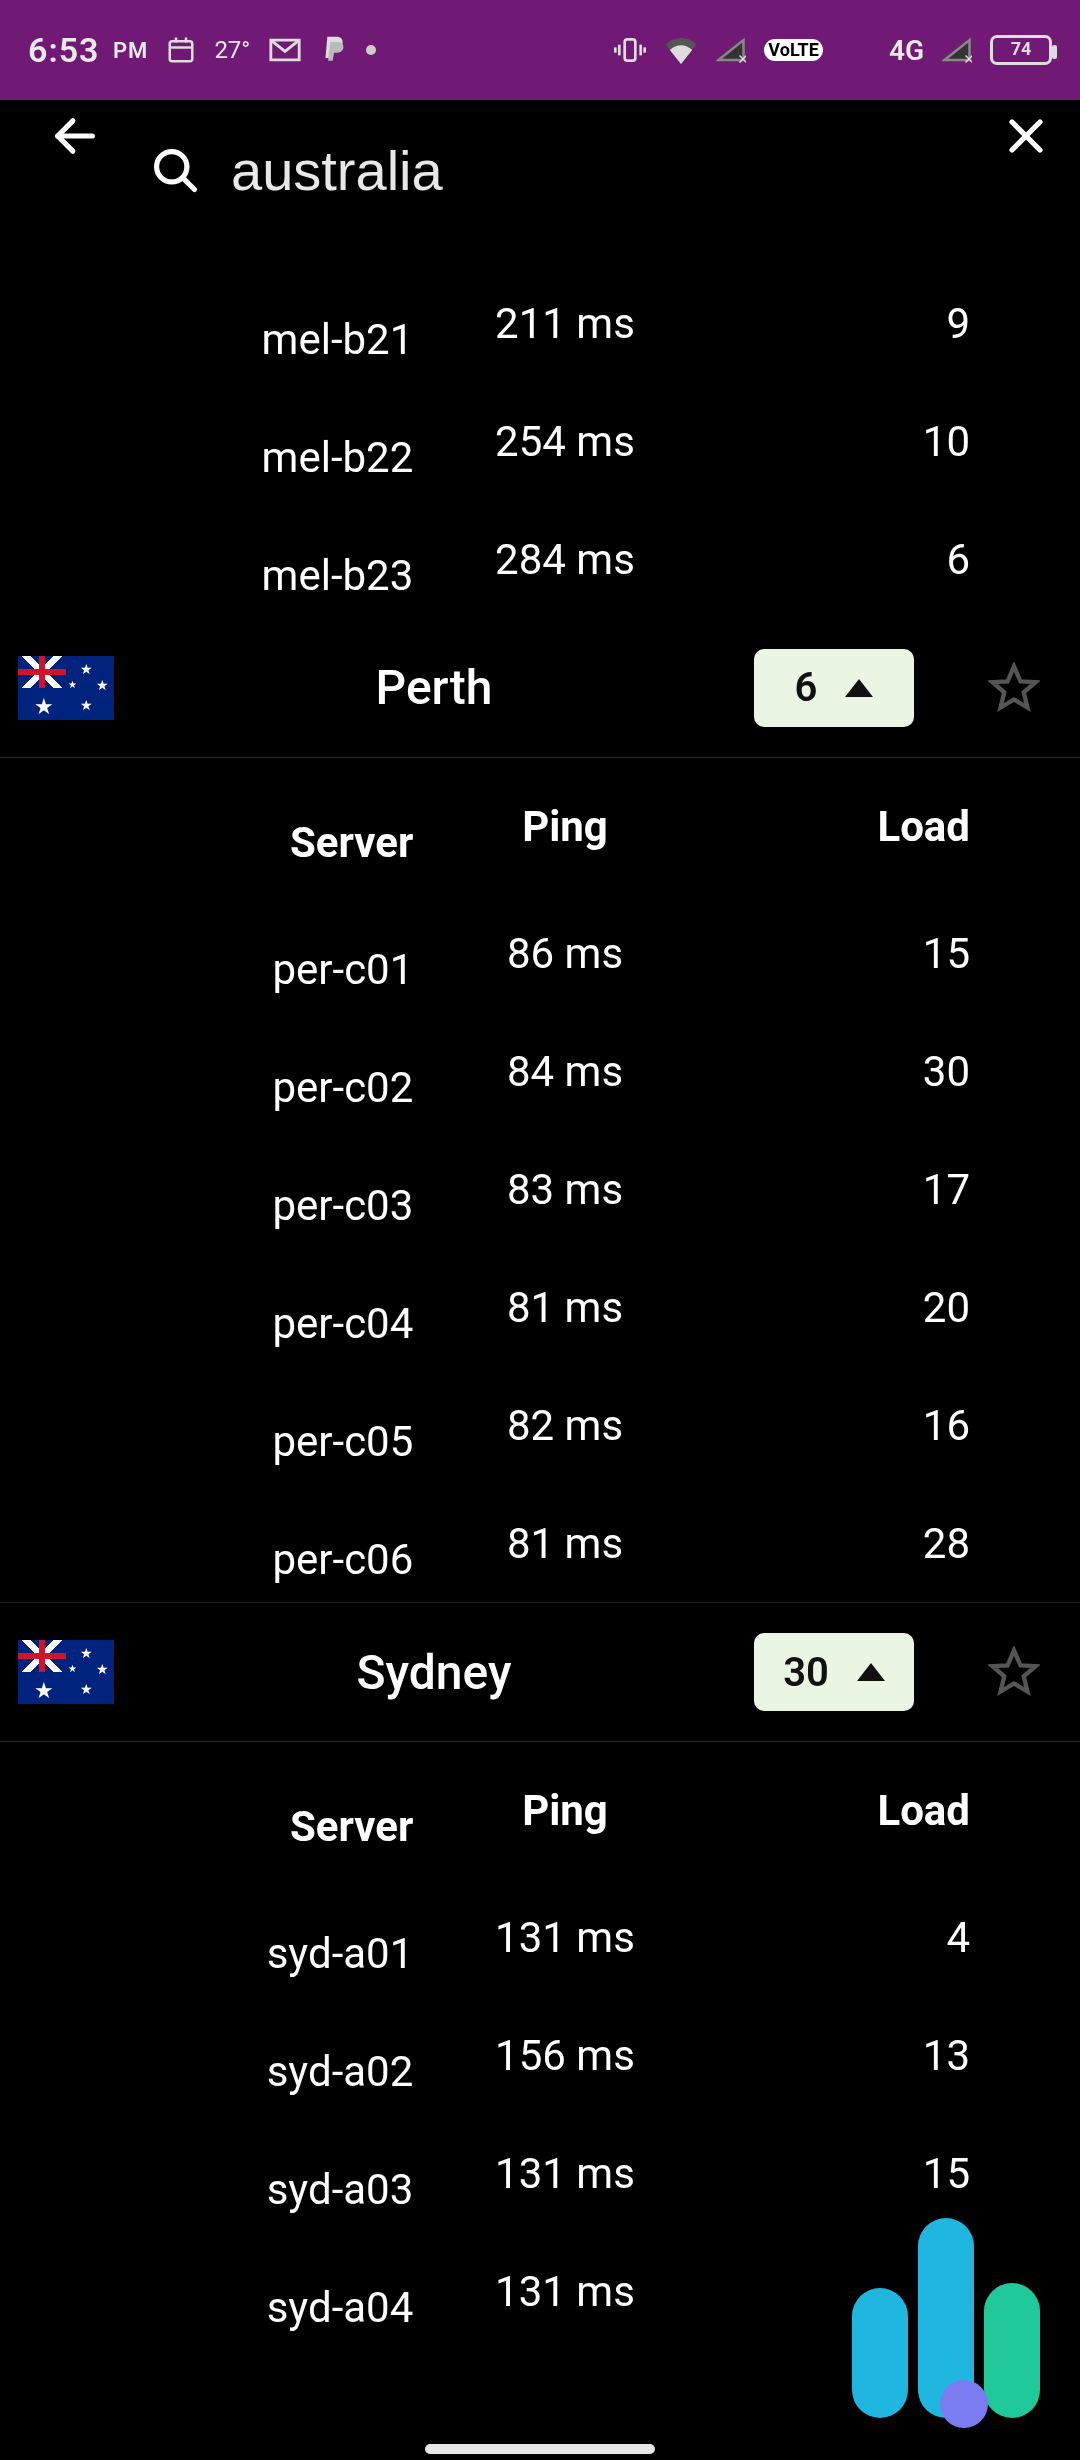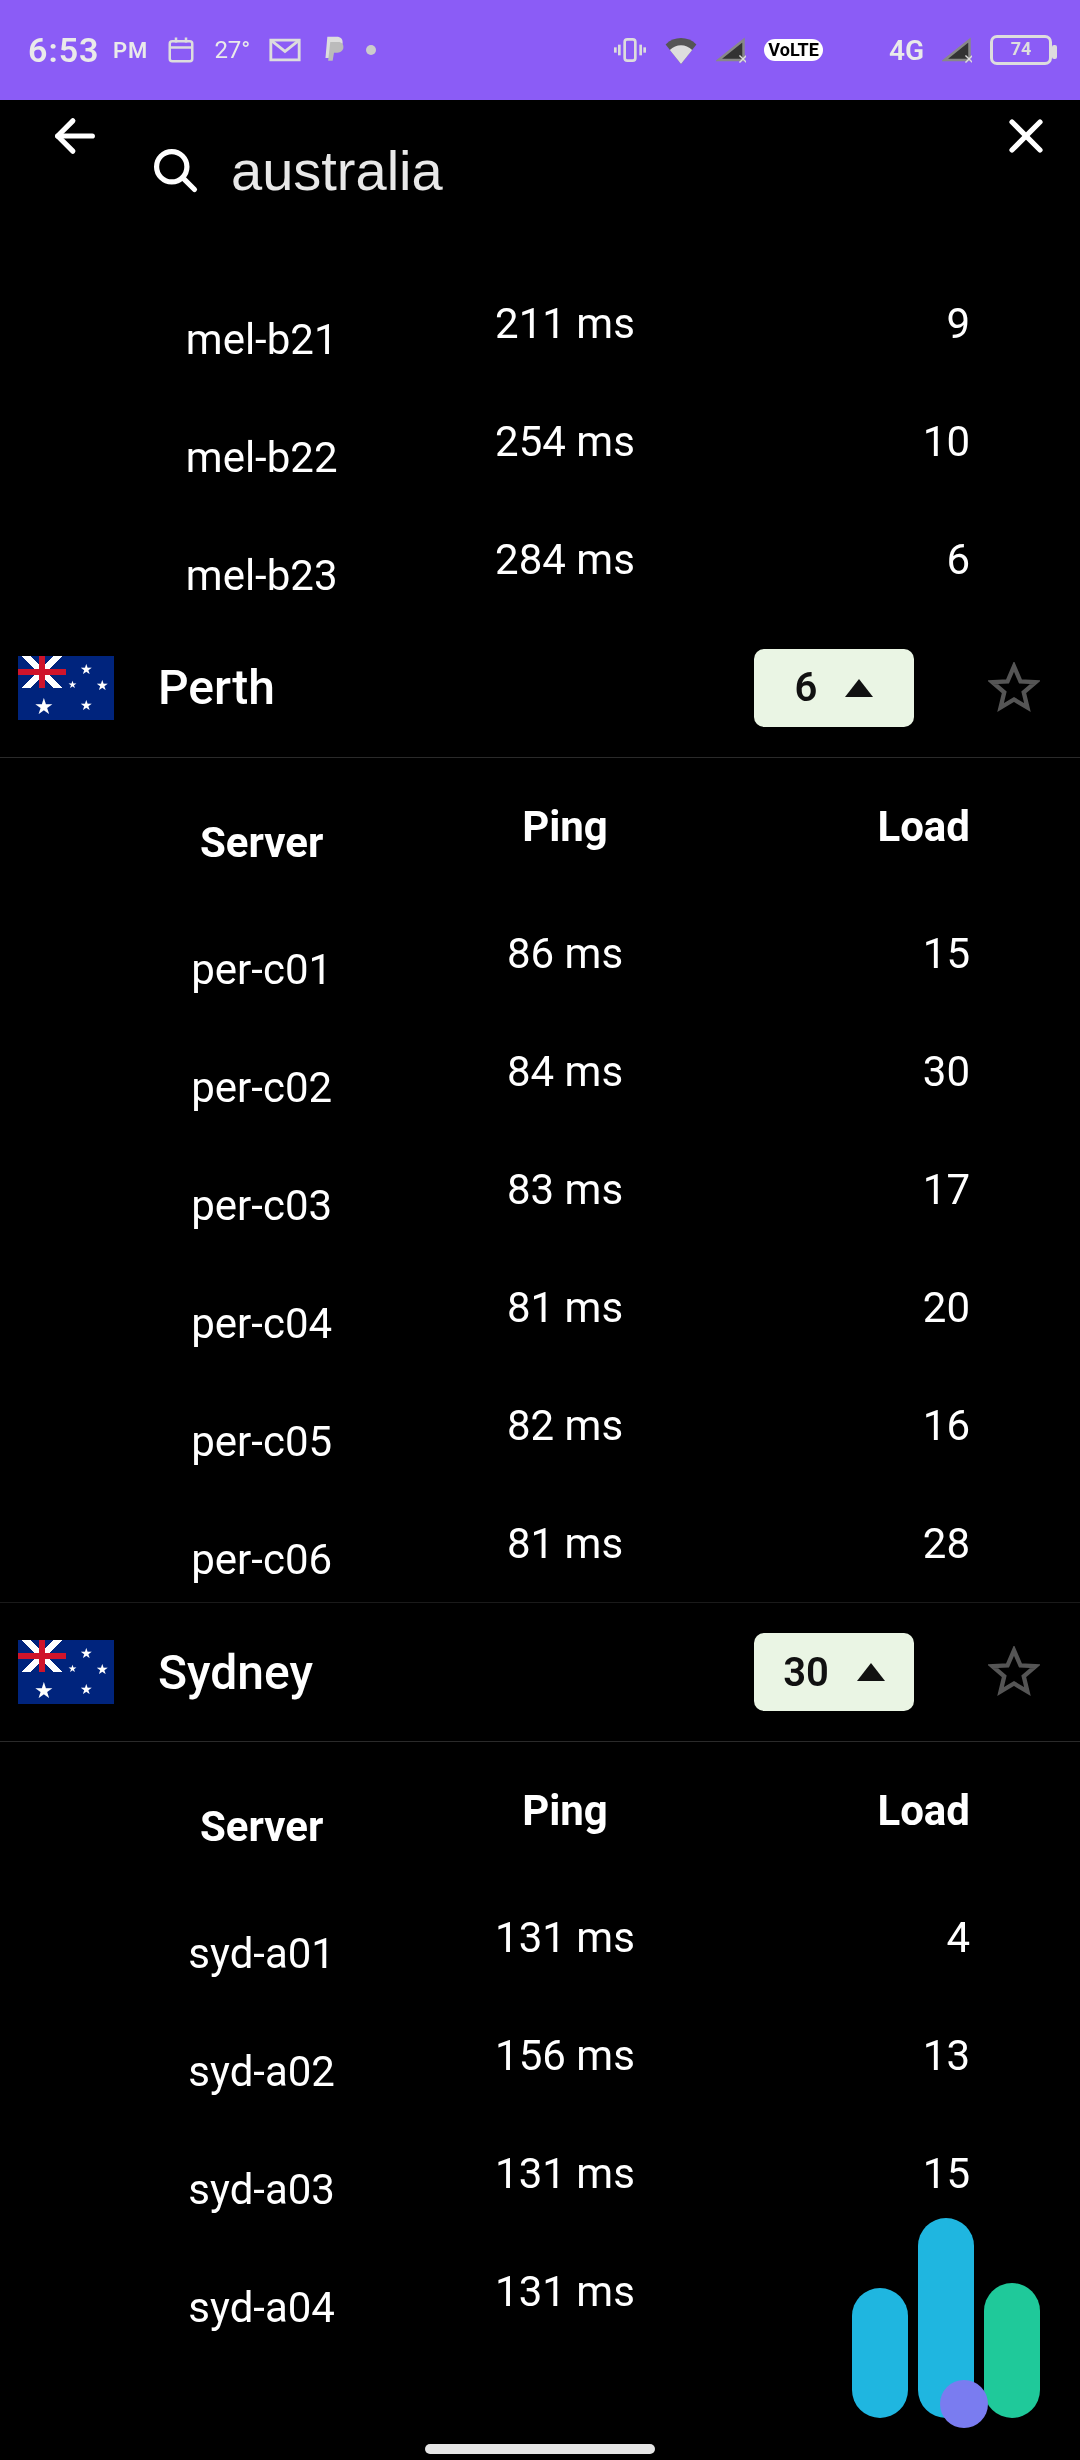--- a/index.html
+++ b/index.html
@@ -8,21 +8,21 @@
     height: 2460px;
     background: #000;
     color: #fff;
     font-family: -apple-system, Roboto, "Helvetica Neue", Arial, sans-serif;
     overflow: hidden;
   }
 
   
   .status-bar {
     height: 100px;
-    background: #8b5cf6;
+    background: #701a75;
     display: flex;
     align-items: center;
     justify-content: space-between;
     padding: 0 28px;
     font-size: 34px;
     color: #eaeaea;
   }
   .status-left, .status-right { display: flex; align-items: center; gap: 18px; }
   .status-left .clock { font-weight: 600; letter-spacing: 1px; }
   .status-left .ampm  { font-size: 22px; margin-left: 4px; font-weight: 600; vertical-align: 4px; }
@@ -76,21 +76,21 @@
 
   
   .server-row, .header-row {
     display: grid;
     grid-template-columns: 1fr 1fr 1fr;
     align-items: center;
     height: 118px;
     padding: 0 60px 0 110px;
   }
   .header-row { font-weight: 700; height: 136px; }
-  .col-server { text-align: center; margin-top: 32px; }
+  .col-server { text-align: right; margin-top: 32px; }
   .col-ping   { text-align: center; }
   .col-load   { text-align: right; padding-right: 50px; }
 
   
   .city-row {
     height: 140px;
     border-top: 1px solid #1a1a1a;
     border-bottom: 1px solid #2a2a2a;
     display: flex;
     align-items: center;
@@ -110,21 +110,21 @@
       linear-gradient(-45deg, transparent 44%, #fff 44%, #fff 56%, transparent 56%),
       #00247d;
   }
   .flag-au .star { position: absolute; color: #fff; font-size: 14px; line-height: 1; }
   .flag-au .s1 { left: 16px; top: 40px; font-size: 22px; }
   .flag-au .s2 { left: 62px; top: 6px; }
   .flag-au .s3 { left: 78px; top: 22px; }
   .flag-au .s4 { left: 62px; top: 42px; }
   .flag-au .s5 { left: 50px; top: 24px; font-size: 10px; }
 
-  .city-name { flex: 1; font-weight: 500; }
+  .city-name { flex: 1; font-weight: 500; text-align: center; }
   .count-badge {
     background: #eaf5e4;
     color: #111;
     border-radius: 10px;
     height: 78px;
     min-width: 160px;
     display: flex;
     align-items: center;
     justify-content: center;
     gap: 28px;

